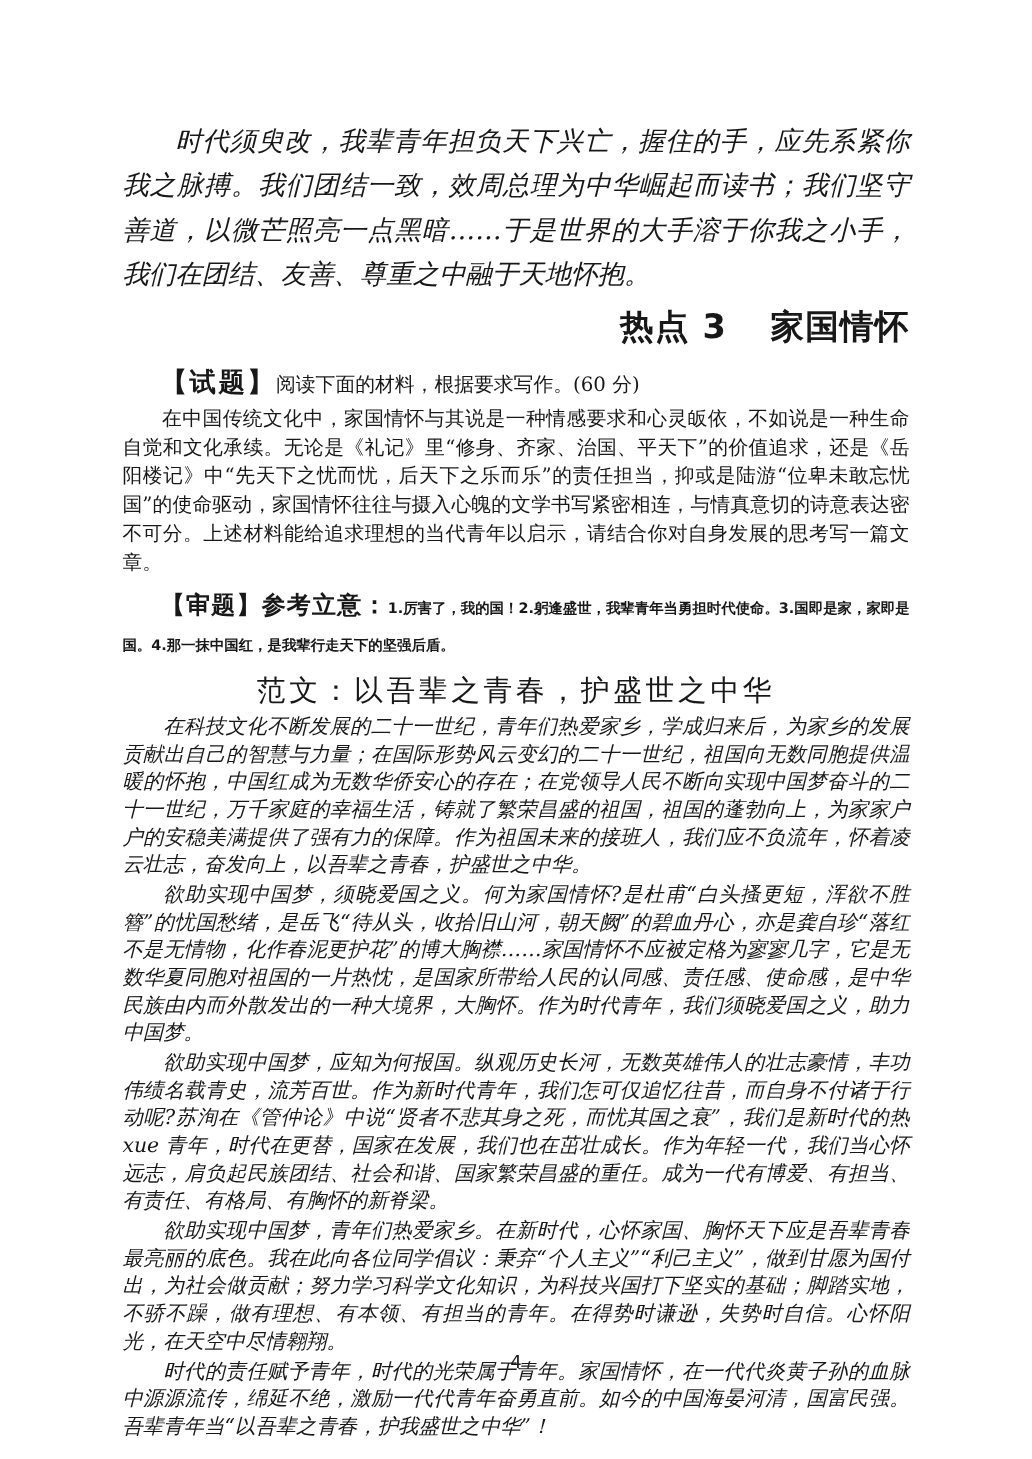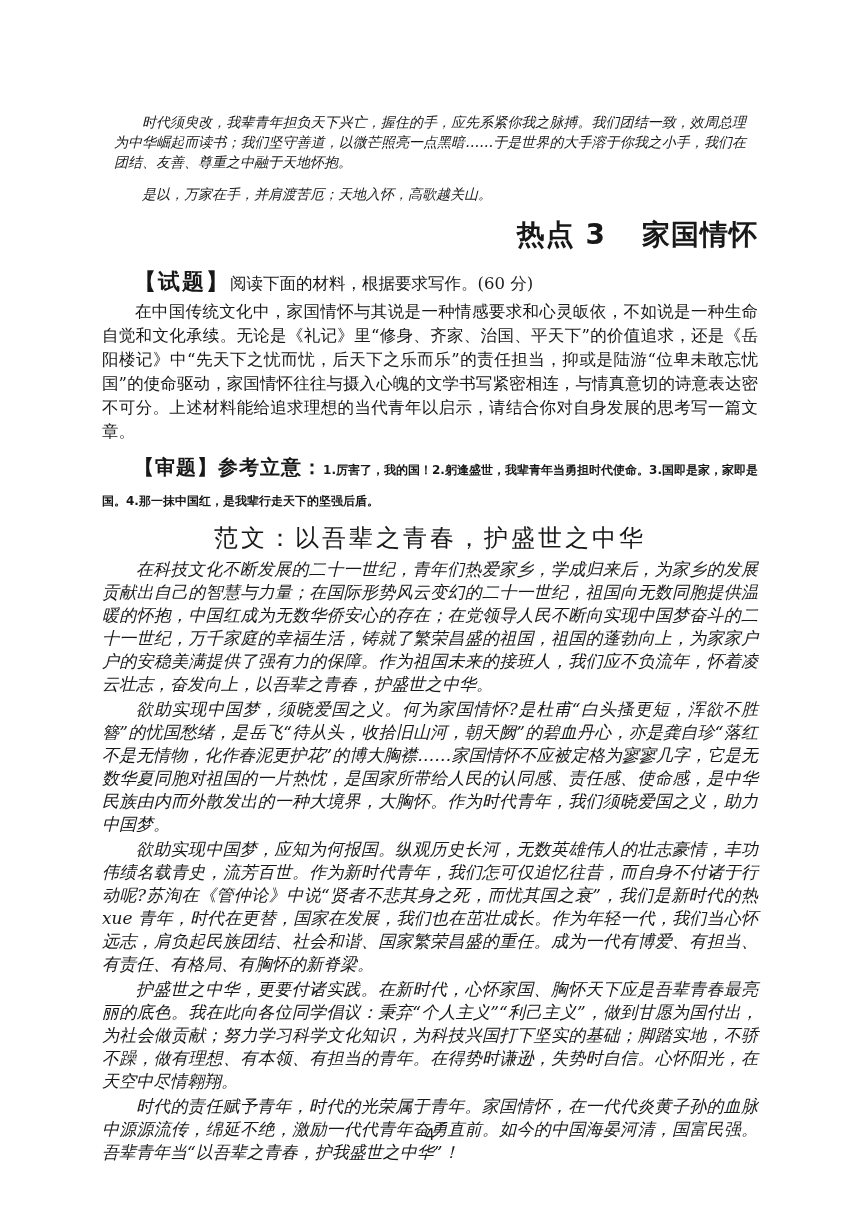--- a/index.html
+++ b/index.html
@@ -16,23 +16,23 @@
     overflow: hidden;
   }
   .content {
     padding: 100px 102px 0 102px;
   }
   
   .kai {
     font-style: italic;
   }
   .intro p {
-    margin: 12px;
-    font-size: 14px;
-    line-height: 20px;
+    margin: 0;
+    font-size: 22px;
+    line-height: 37px;
     text-indent: 2em;
     text-align: justify;
   }
   .hot-heading {
     margin: 6px 0 0 0;
     text-align: right;
     font-family: "DejaVu Sans", "Liberation Sans", sans-serif;
     font-weight: bold;
     font-size: 28px;
     line-height: 38px;
@@ -108,37 +108,36 @@
   }
 </style>
 </head>
 <body>
 
 <div class="page">
   <div class="content">
 
     <div class="intro kai">
       <p>时代须臾改，我辈青年担负天下兴亡，握住的手，应先系紧你我之脉搏。我们团结一致，效周总理为中华崛起而读书；我们坚守善道，以微芒照亮一点黑暗……于是世界的大手溶于你我之小手，我们在团结、友善、尊重之中融于天地怀抱。</p>
-      <p>是以，万家在手，并肩渡苦厄；天地入怀，高歌越关山。</p>
     </div>
 
     <h1 class="hot-heading"><span>热点 3</span><span class="heading-gap"></span><span>家国情怀</span></h1>
 
     <div class="question-line"><span class="q-tag">【试题】</span><span class="q-text">阅读下面的材料，根据要求写作。(60 分)</span></div>
 
     <p class="material">在中国传统文化中，家国情怀与其说是一种情感要求和心灵皈依，不如说是一种生命自觉和文化承续。无论是《礼记》里“修身、齐家、治国、平天下”的价值追求，还是《岳阳楼记》中“先天下之忧而忧，后天下之乐而乐”的责任担当，抑或是陆游“位卑未敢忘忧国”的使命驱动，家国情怀往往与摄入心魄的文学书写紧密相连，与情真意切的诗意表达密不可分。上述材料能给追求理想的当代青年以启示，请结合你对自身发展的思考写一篇文章。</p>
 
     <div class="analysis"><span class="a-tag">【审题】</span><span class="a-lead">参考立意：</span><span class="a-points">1.厉害了，我的国！2.躬逢盛世，我辈青年当勇担时代使命。3.国即是家，家即是国。4.那一抹中国红，是我辈行走天下的坚强后盾。</span></div>
 
     <h2 class="essay-title">范文：以吾辈之青春，护盛世之中华</h2>
 
     <div class="essay kai">
       <p><span class="lead"></span><span>在科技文化不断发展的二十一世纪，青年们热爱家乡，学成归来后，为家乡的发展贡献出自己的智慧与力量；在国际形势风云变幻的二十一世纪，祖国向无数同胞提供温暖的怀抱，中国红成为无数华侨安心的存在；在党领导人民不断向实现中国梦奋斗的二十一世纪，万千家庭的幸福生活，铸就了繁荣昌盛的祖国，祖国的蓬勃向上，为家家户户的安稳美满提供了强有力的保障。作为祖国未来的接班人，我们应不负流年，怀着凌云壮志，奋发向上，以吾辈之青春，护盛世之中华。</span></p>
       <p><span class="lead">欲助实现中国梦，须晓爱国之义。</span><span>何为家国情怀?是杜甫“白头搔更短，浑欲不胜簪”的忧国愁绪，是岳飞“待从头，收拾旧山河，朝天阙”的碧血丹心，亦是龚自珍“落红不是无情物，化作春泥更护花”的博大胸襟……家国情怀不应被定格为寥寥几字，它是无数华夏同胞对祖国的一片热忱，是国家所带给人民的认同感、责任感、使命感，是中华民族由内而外散发出的一种大境界，大胸怀。作为时代青年，我们须晓爱国之义，助力中国梦。</span></p>
       <p><span class="lead">欲助实现中国梦，应知为何报国。</span><span>纵观历史长河，无数英雄伟人的壮志豪情，丰功伟绩名载青史，流芳百世。作为新时代青年，我们怎可仅追忆往昔，而自身不付诸于行动呢?苏洵在《管仲论》中说“贤者不悲其身之死，而忧其国之衰”，我们是新时代的热 xue 青年，时代在更替，国家在发展，我们也在茁壮成长。作为年轻一代，我们当心怀远志，肩负起民族团结、社会和谐、国家繁荣昌盛的重任。成为一代有博爱、有担当、有责任、有格局、有胸怀的新脊梁。</span></p>
-      <p><span class="lead">护盛世之中华，更要付诸实践。</span><span>在新时代，心怀家国、胸怀天下应是吾辈青春最亮丽的底色。我在此向各位同学倡议：秉弃“个人主义”“利己主义”，做到甘愿为国付出，为社会做贡献；努力学习科学文化知识，为科技兴国打下坚实的基础；脚踏实地，不骄不躁，做有理想、有本领、有担当的青年。在得势时谦逊，失势时自信。心怀阳光，在天空中尽情翱翔。</span></p>
+      <p><span class="lead">欲助实现中国梦，青年们热爱家乡。</span><span>在新时代，心怀家国、胸怀天下应是吾辈青春最亮丽的底色。我在此向各位同学倡议：秉弃“个人主义”“利己主义”，做到甘愿为国付出，为社会做贡献；努力学习科学文化知识，为科技兴国打下坚实的基础；脚踏实地，不骄不躁，做有理想、有本领、有担当的青年。在得势时谦逊，失势时自信。心怀阳光，在天空中尽情翱翔。</span></p>
       <p><span class="lead"></span><span>时代的责任赋予青年，时代的光荣属于青年。家国情怀，在一代代炎黄子孙的血脉中源源流传，绵延不绝，激励一代代青年奋勇直前。如今的中国海晏河清，国富民强。吾辈青年当“以吾辈之青春，护我盛世之中华”！</span></p>
     </div>
 
   </div>
 
   <div class="page-number">4</div>
 </div>
 
 </body></html>

